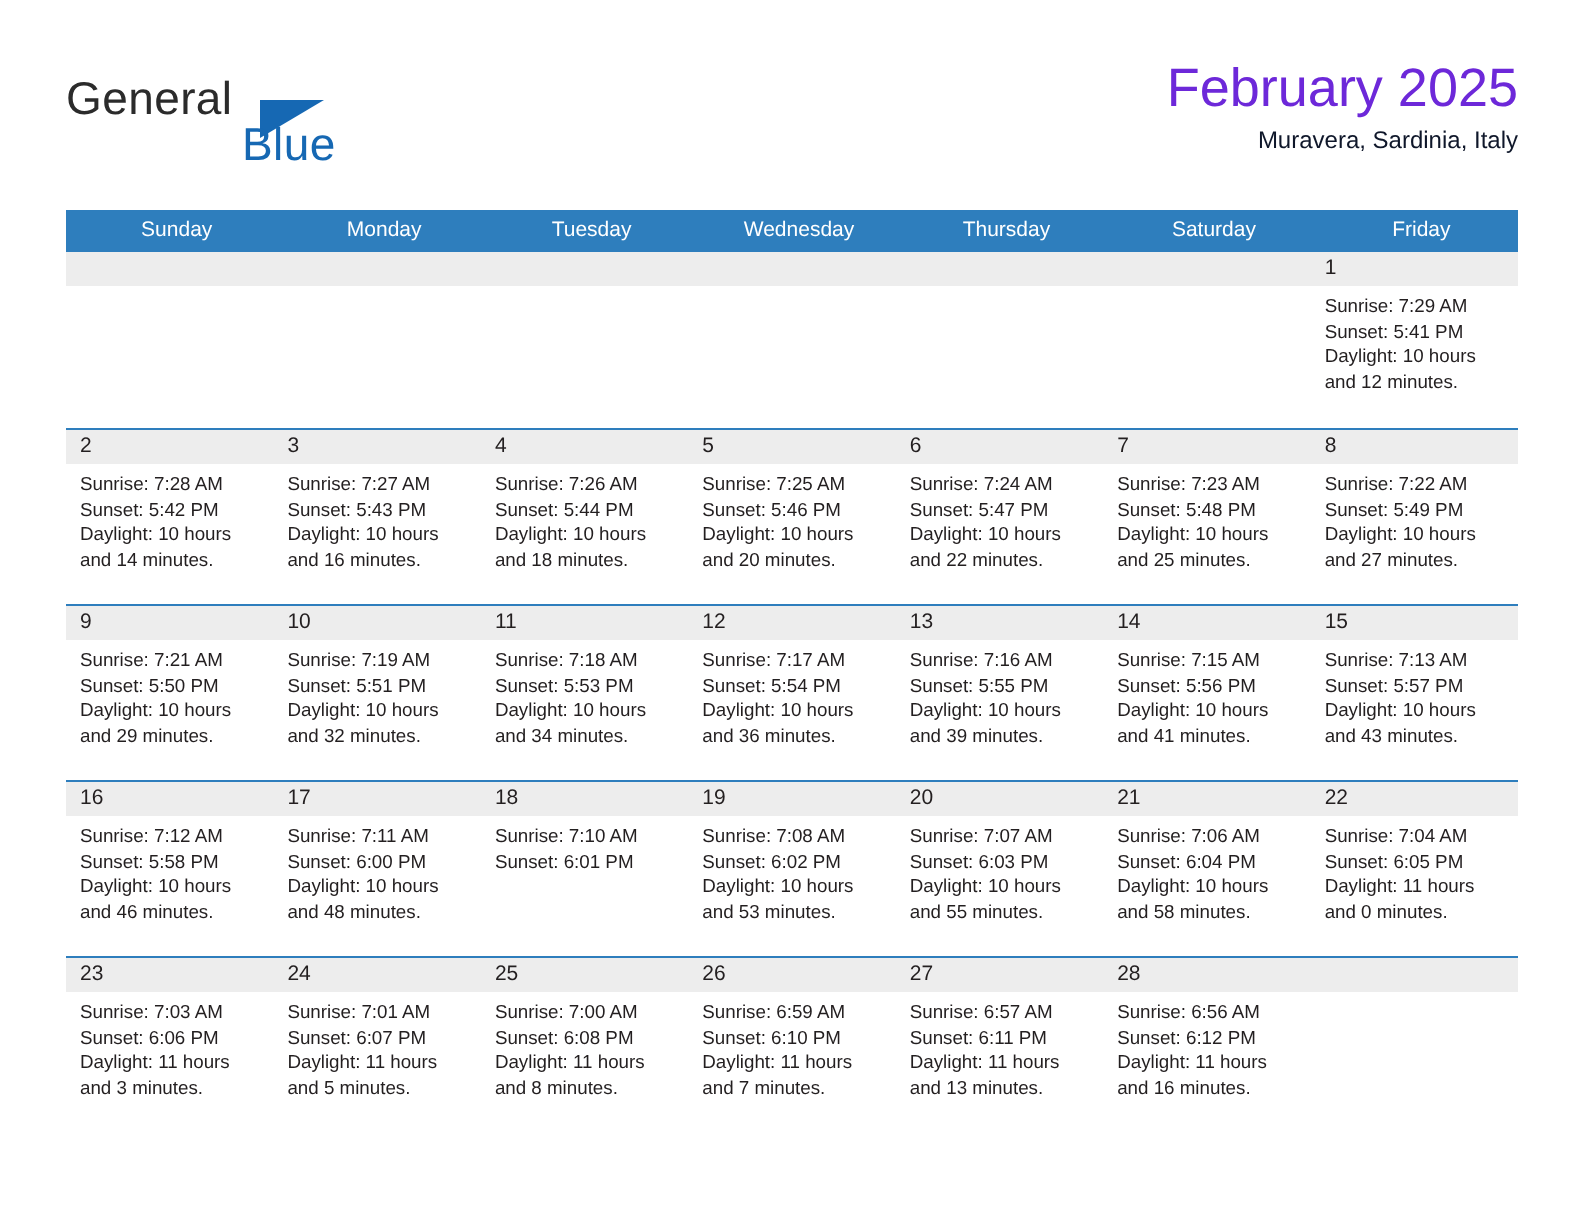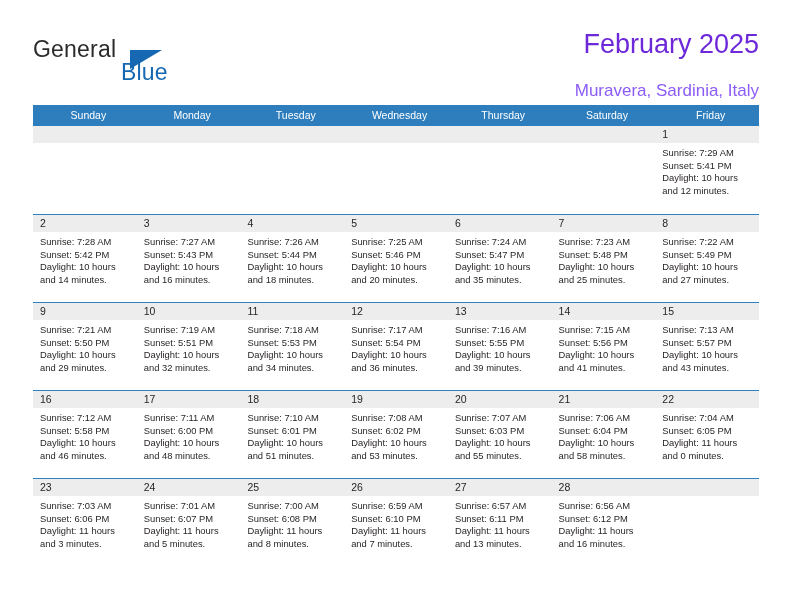--- a/index.html
+++ b/index.html
@@ -70,24 +70,24 @@
     text-align: right;
   }
   .cal-title {
     font-size: 27px;
     font-weight: normal;
     color: #6d28d9;
     line-height: 32px;
     white-space: nowrap;
   }
   .cal-subtitle {
-    font-size: 17px;
-    color: #8b5cf6;
+    font-size: 12px;
+    color: #0f172a;
     line-height: 20px;
-    margin-top: 21px;
+    margin-top: 0;
     white-space: nowrap;
   }
 
   
   .calendar {
     position: absolute;
     left: 33px;
     top: 105px;
     width: 726px;
   }
@@ -237,21 +237,21 @@
               <div class="line">Sunrise: 7:25 AM</div>
               <div class="line">Sunset: 5:46 PM</div>
               <div class="daylight">Daylight: 10 hours and 20 minutes.</div>
             </div>
           </div>
           <div class="day-cell">
             <div class="day-number-band">6</div>
             <div class="day-body">
               <div class="line">Sunrise: 7:24 AM</div>
               <div class="line">Sunset: 5:47 PM</div>
-              <div class="daylight">Daylight: 10 hours and 35 minutes.</div>
+              <div class="daylight">Daylight: 10 hours and 22 minutes.</div>
             </div>
           </div>
           <div class="day-cell">
             <div class="day-number-band">7</div>
             <div class="day-body">
               <div class="line">Sunrise: 7:23 AM</div>
               <div class="line">Sunset: 5:48 PM</div>
               <div class="daylight">Daylight: 10 hours and 25 minutes.</div>
             </div>
           </div>
@@ -337,21 +337,20 @@
               <div class="line">Sunrise: 7:11 AM</div>
               <div class="line">Sunset: 6:00 PM</div>
               <div class="daylight">Daylight: 10 hours and 48 minutes.</div>
             </div>
           </div>
           <div class="day-cell">
             <div class="day-number-band">18</div>
             <div class="day-body">
               <div class="line">Sunrise: 7:10 AM</div>
               <div class="line">Sunset: 6:01 PM</div>
-              <div class="daylight">Daylight: 10 hours and 51 minutes.</div>
             </div>
           </div>
           <div class="day-cell">
             <div class="day-number-band">19</div>
             <div class="day-body">
               <div class="line">Sunrise: 7:08 AM</div>
               <div class="line">Sunset: 6:02 PM</div>
               <div class="daylight">Daylight: 10 hours and 53 minutes.</div>
             </div>
           </div>

